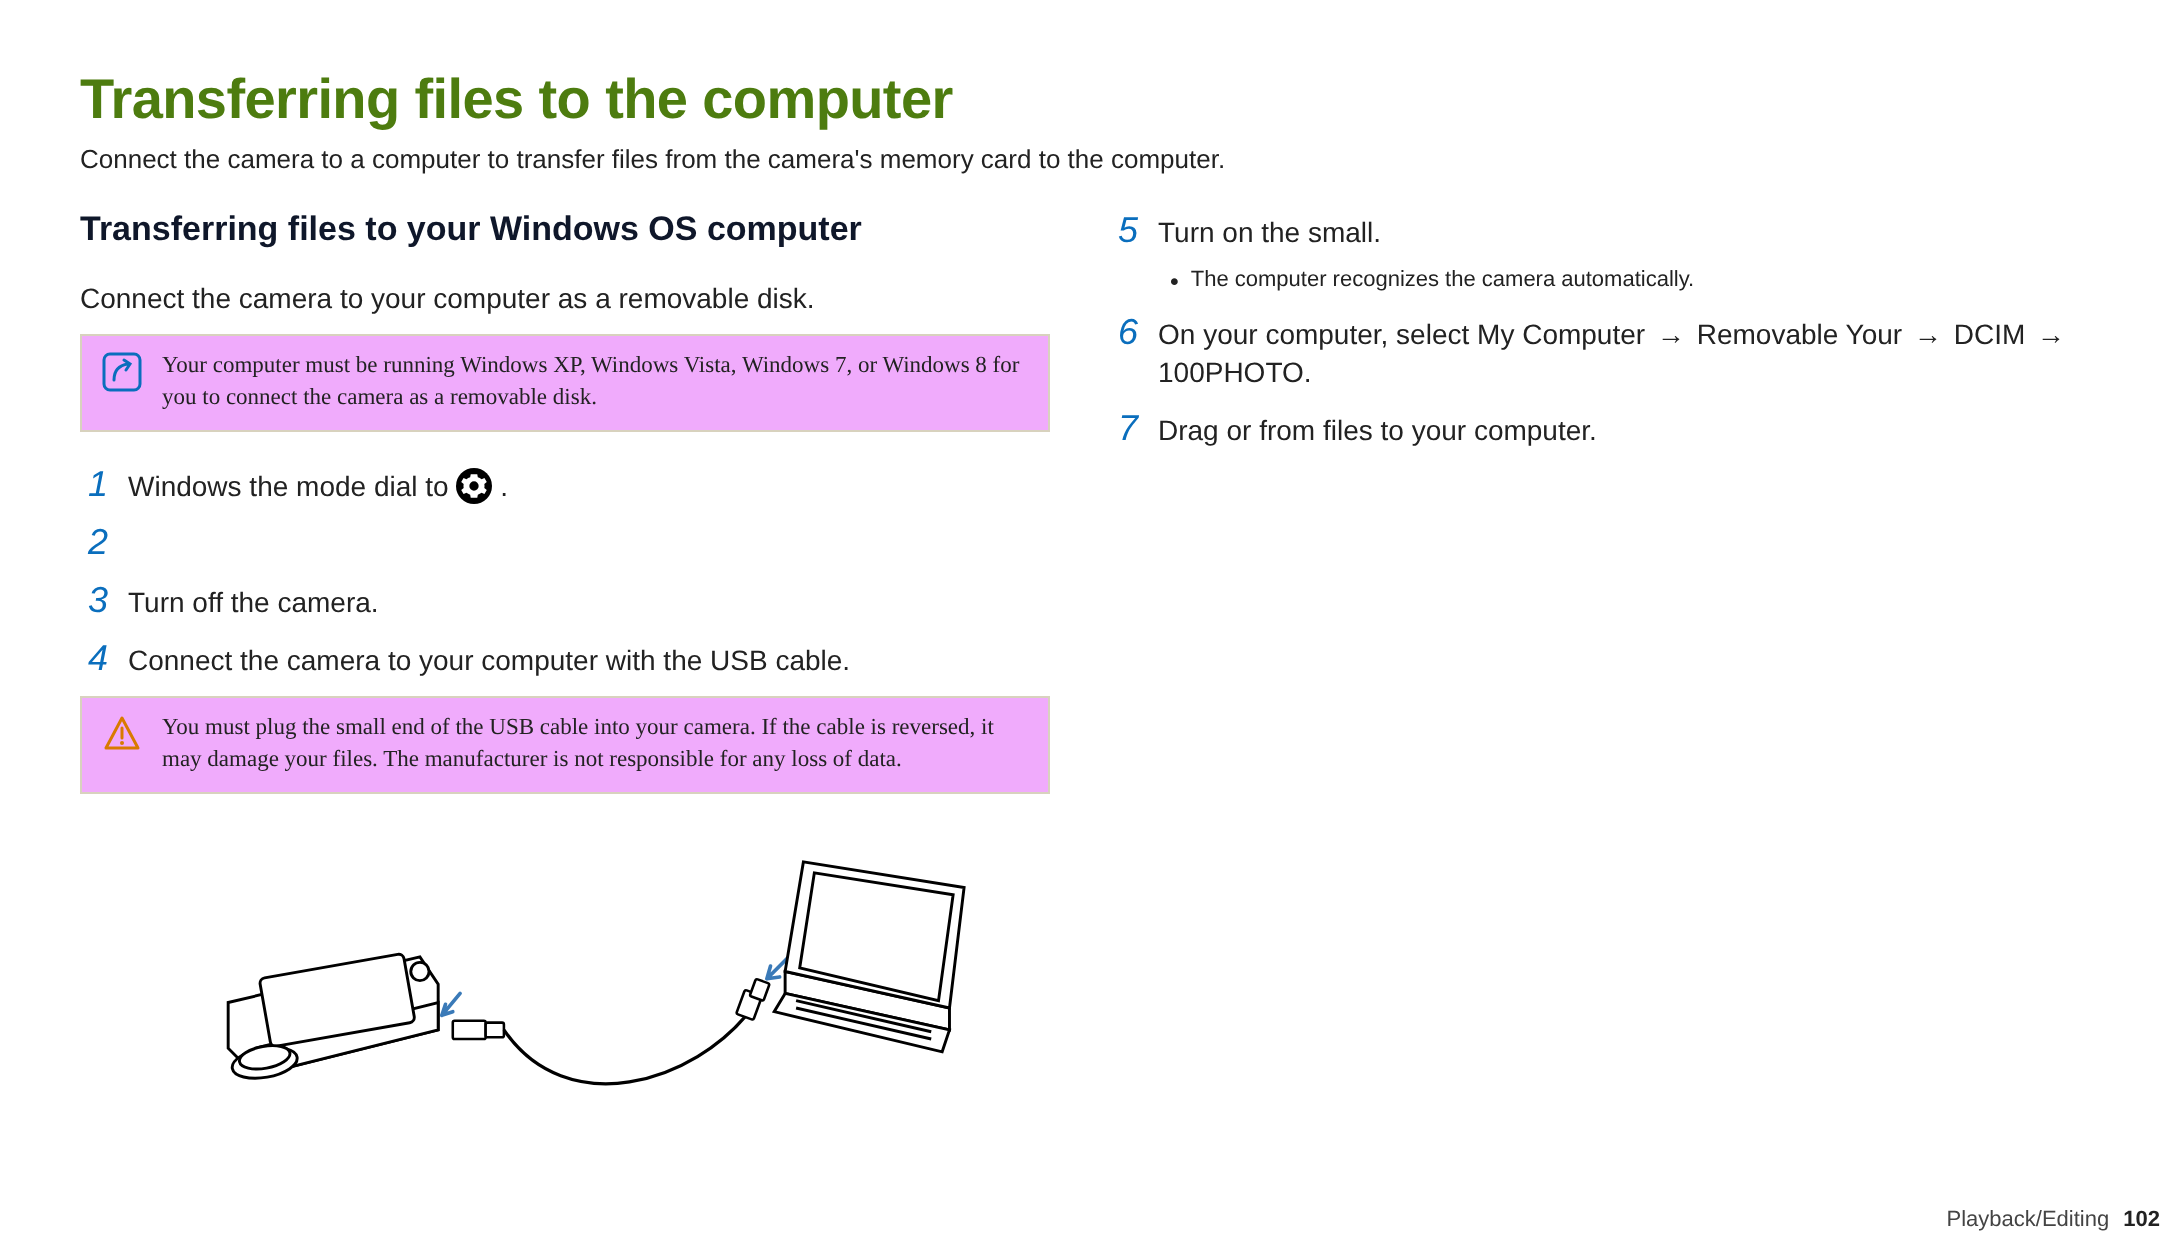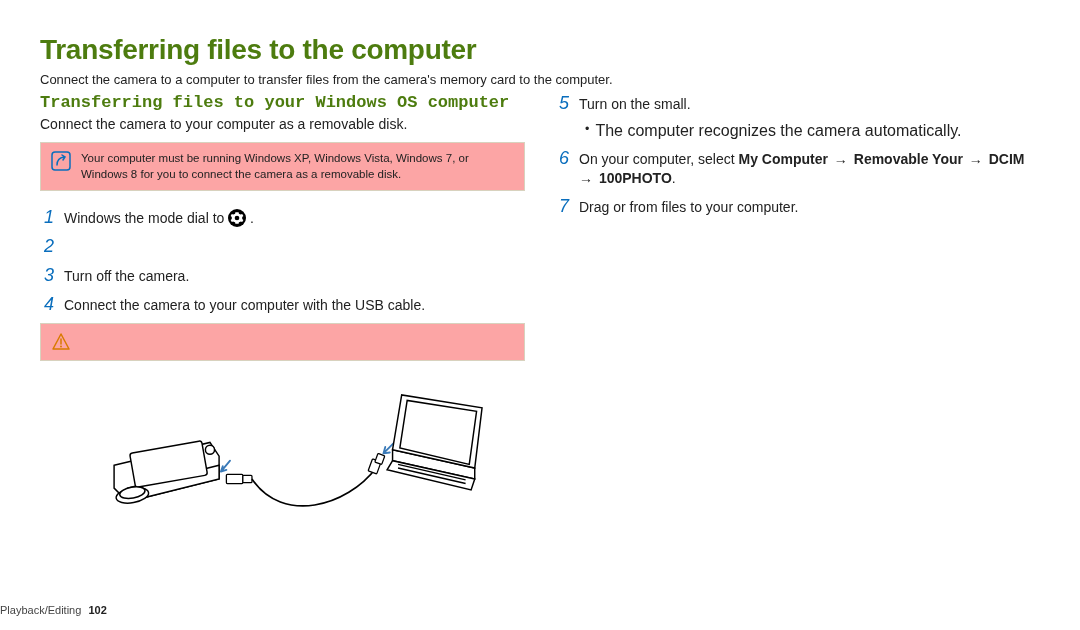--- a/index.html
+++ b/index.html
@@ -11,46 +11,46 @@
   }
   .page-title {
     color: #4d7c0f;
     font-size: 28px;
     font-weight: 700;
     margin-bottom: 6px;
     letter-spacing: -0.3px;
   }
   .page-intro {
     font-size: 13px;
-    margin-bottom: 6px;
+    margin-bottom: 18px;
   }
   .columns {
     display: flex;
     gap: 30px;
   }
   .col { flex: 1; min-width: 0; }
   .section-title {
-    color: #4d7c0f;
+    color: #0f172a;
     font-size: 17px;
     font-weight: 700;
-    margin-bottom: 4px;
-    font-family: Liberation Mono, monospace;
+    margin-bottom: 16px;
   }
   .section-intro {
     font-size: 14px;
     margin-bottom: 10px;
   }
   .note-box {
-    background: #fca5a5;
+    background: #f0abfc;
     border: 1px solid #d8d2be;
     padding: 8px 10px 8px 10px;
     display: flex;
     gap: 10px;
     align-items: flex-start;
     margin-bottom: 16px;
+    font-family: Liberation Serif, serif;
   }
   .note-icon {
     width: 20px; height: 20px;
     flex: 0 0 20px;
     display: flex; align-items: center; justify-content: center;
   }
   .note-icon svg { width: 20px; height: 20px; }
   .note-text { font-size: 11.5px; line-height: 1.35; }
   .step {
     display: flex;
@@ -61,24 +61,24 @@
   .step-num {
     color: #0a6ebd;
     font-size: 18px;
     font-style: italic;
     font-weight: 400;
     width: 14px;
     flex: 0 0 14px;
     text-align: right;
   }
   .step-body { font-size: 14px; line-height: 1.35; }
-  .step-body .b { font-weight: 700; }
+  .step-body .b { font-weight: 400; }
   .arrow { padding: 0 2px; }
   .sub-bullet {
-    font-size: 16px;
+    font-size: 11px;
     margin-left: 30px;
     margin-top: 2px;
     margin-bottom: 8px;
     display: flex; gap: 6px;
   }
   .sub-bullet::before {
     content: "•";
     font-size: 12.5px;
   }
   .gear-icon {
@@ -97,23 +97,24 @@
     width: 100%;
     height: 140px;
     display: flex;
     align-items: center;
     justify-content: center;
   }
   .footer {
     position: absolute;
     bottom: 14px;
     left: 0; right: 0;
-    text-align: left;
+    text-align: right;
     font-size: 11px;
     color: #444;
+    padding-left: 40px;
   }
   .footer .pg { font-weight: 700; color: #222; margin-left: 4px; }
 </style>
 </head>
 <body>
 
 <div class="page">
   <h1 class="page-title">Transferring files to the computer</h1>
   <p class="page-intro">Connect the camera to a computer to transfer files from the camera's memory card to the computer.</p>
 
@@ -161,20 +162,21 @@
       </div>
 
       <div class="note-box">
         <span class="note-icon">
           <svg viewBox="0 0 20 20">
               <path d="M10 2 L18 17 H2 Z" fill="none" stroke="#d97a00" stroke-width="1.5" stroke-linejoin="round"></path>
               <line x1="10" y1="7" x2="10" y2="12" stroke="#d97a00" stroke-width="1.5" stroke-linecap="round"></line>
               <circle cx="10" cy="14.5" r="1" fill="#d97a00"></circle>
             </svg>
         </span>
+        <p class="note-text">You must plug the small end of the USB cable into your camera. If the cable is reversed, it may damage your files. The manufacturer is not responsible for any loss of data.</p>
       </div>
 
       <div class="illustration">
         <svg viewBox="0 0 460 150" width="420" height="140">
 
           <g stroke="#000" stroke-width="1.6" fill="#fff">
             <path d="M45 95 L150 70 L160 85 L160 110 L60 135 L45 120 Z"></path>
             <path d="M60 135 L60 120 L160 95 L160 110 Z" fill="#fff"></path>
             <rect x="62" y="82" width="80" height="38" rx="3" transform="rotate(-10 62 82)"></rect>
             <ellipse cx="65" cy="128" rx="18" ry="8" transform="rotate(-10 65 128)"></ellipse>

